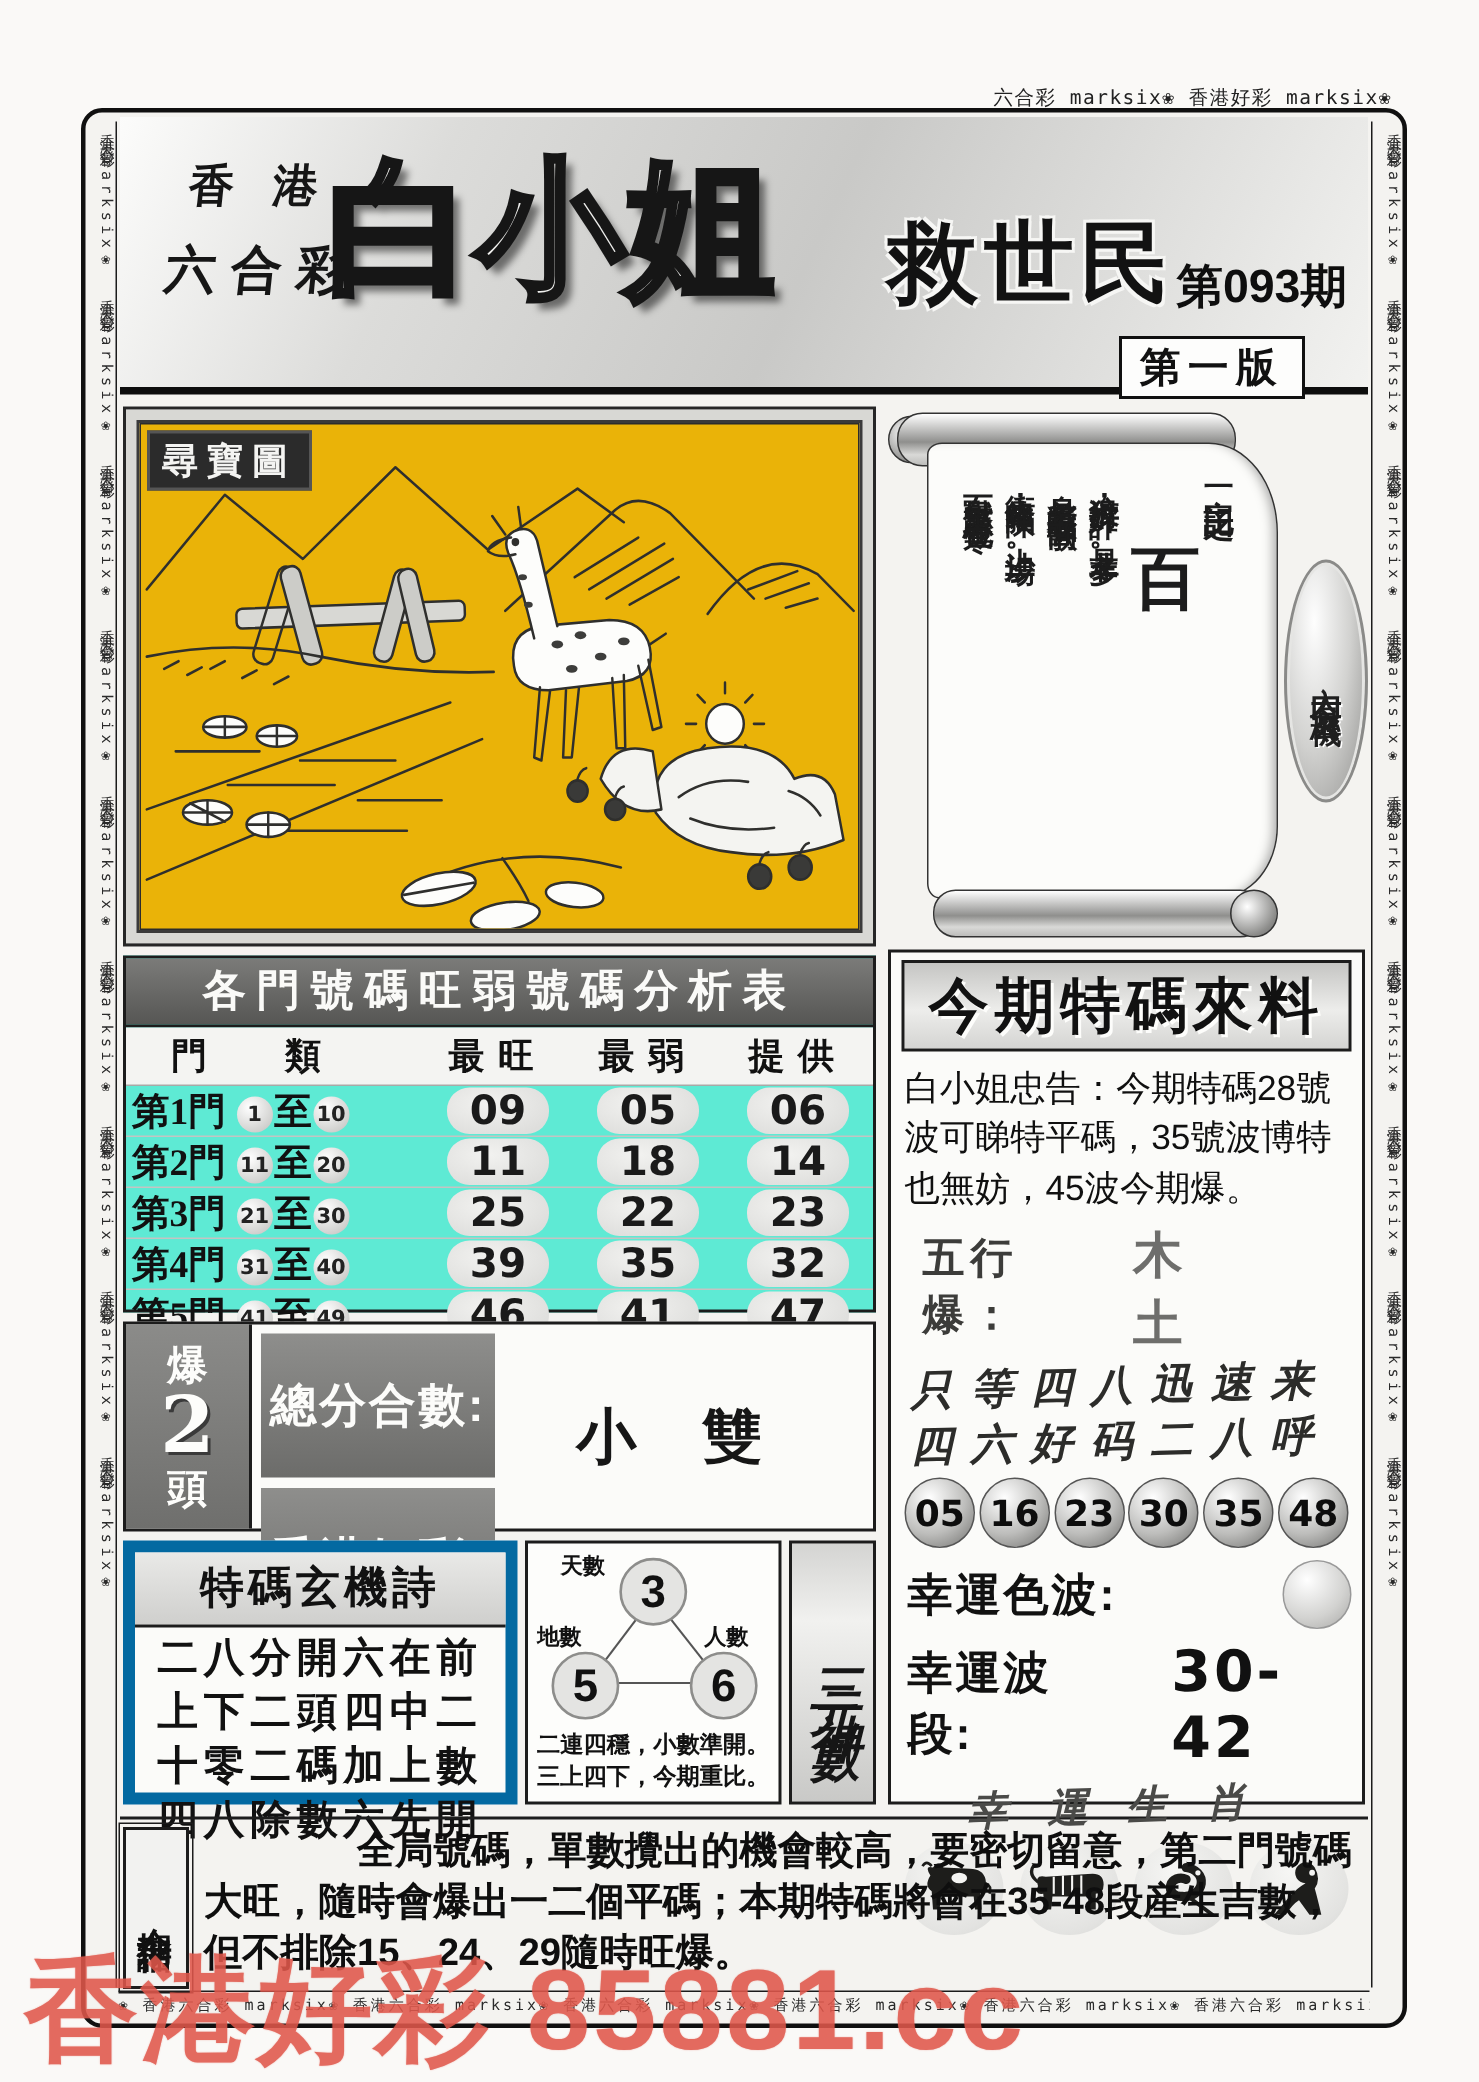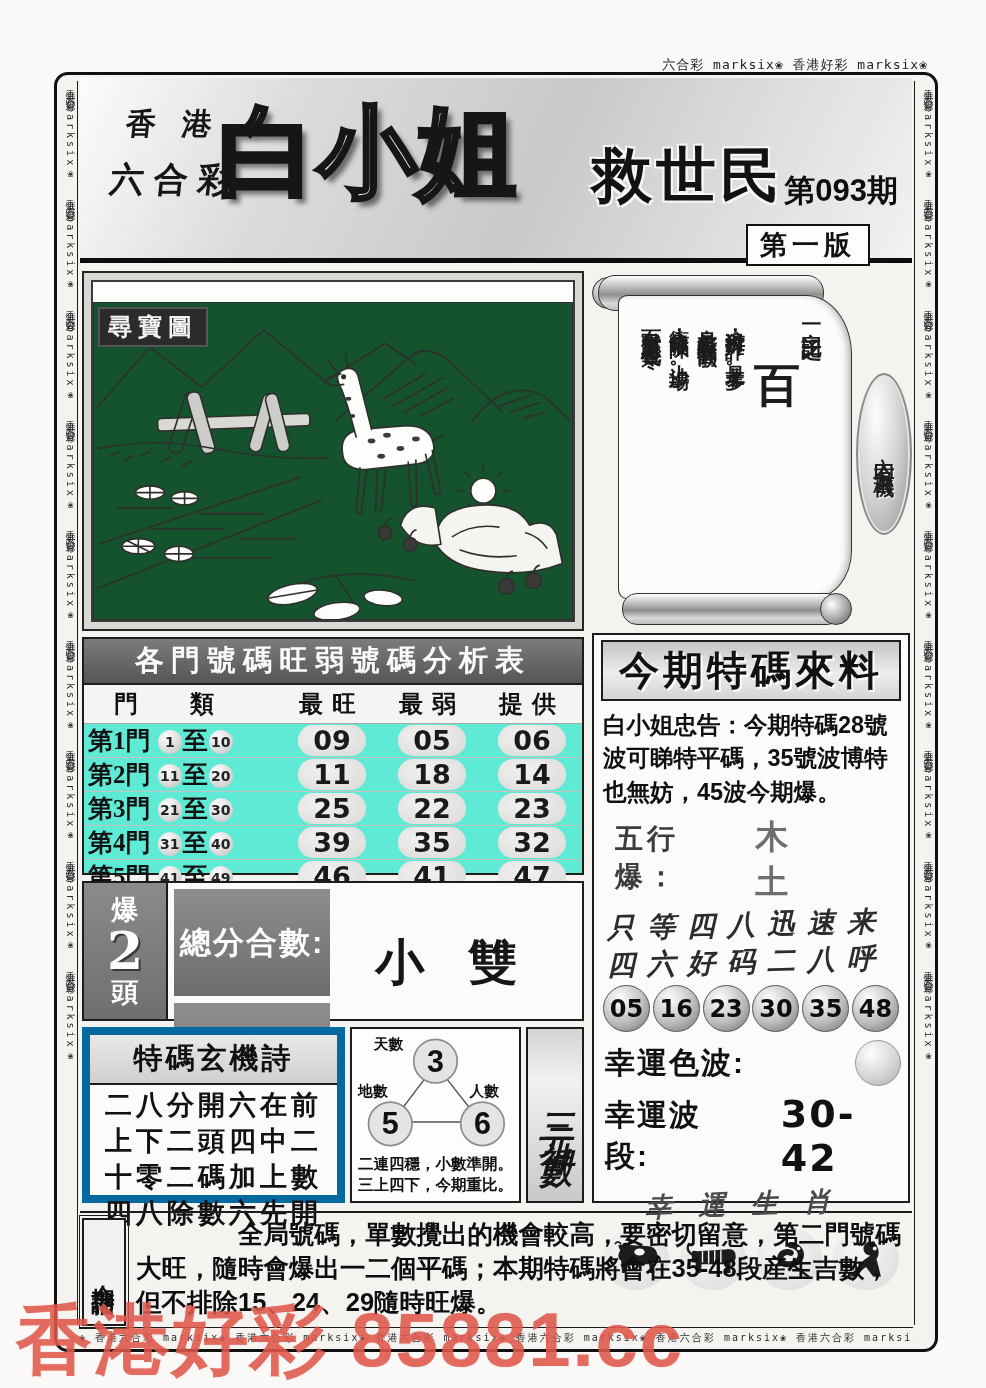--- a/index.html
+++ b/index.html
@@ -32,21 +32,21 @@
   .issue{position:absolute;right:14px;top:92px;font-size:31px;font-weight:900;color:#0e0e0e;}
   .edition{position:absolute;right:42px;top:146px;background:#fdfdfc;border:2px solid #101010;
           padding:1px 12px;font-size:27px;font-weight:900;letter-spacing:5px;}
   
   .main{flex:1;display:flex;gap:8px;padding:8px 2px 4px 2px;min-height:0;}
   .col-left{width:502px;display:flex;flex-direction:column;gap:6px;}
   .col-right{flex:1;display:flex;flex-direction:column;gap:6px;min-width:0;}
   
   .pic{height:356px;position:relative;background:#fdfdfb;
        border:2px solid #262626;box-shadow:0 0 0 7px #d8d8d4 inset,0 0 0 9px #3a3a3a inset;}
-  .pic-inner{position:absolute;inset:9px;border:1.5px solid #2c2c2c;overflow:hidden;background:#14532d;margin-top:20px;}
+  .pic-inner{position:absolute;inset:9px;border:1.5px solid #2c2c2c;overflow:hidden;background:#eab308;}
   .pic-label{position:absolute;left:4px;top:4px;background:#2b2b2b;color:#f4f4f2;font-weight:900;
        font-size:24px;letter-spacing:6px;padding:2px 8px;border:2px solid #555;z-index:3;}
   .pic svg{position:absolute;inset:0;}
   
   .scroll-area{height:356px;position:relative;display:flex;}
   .scroll-wrap{position:relative;flex:1;margin-right:52px;}
   .roll{position:absolute;border:1.5px solid #333;border-radius:17px;
         background:linear-gradient(180deg,#ffffff 0%,#8f8f8d 55%,#d9d9d7 80%,#bdbdbb 100%);}
   .roll-top{top:4px;left:6px;right:34px;height:34px;}
   .roll-bot{bottom:2px;left:30px;right:16px;height:30px;border-radius:15px;}
@@ -91,21 +91,21 @@
   .burst-left{width:82px;background:linear-gradient(180deg,#8b8b89,#6f6f6d);border-right:2px solid #1c1c1c;
         display:flex;flex-direction:column;align-items:center;justify-content:center;color:#fdfdfb;}
   .burst-left .c1{font-size:27px;font-weight:900;}
   .burst-left .c2{font-size:52px;font-weight:900;line-height:.9;font-family:"DejaVu Serif",serif;
         text-shadow:2px 2px 0 #3a3a3a;}
   .burst-left .c3{font-size:27px;font-weight:900;}
   .burst-right{flex:1;display:flex;flex-direction:column;gap:7px;padding:6px;}
   .burst-row{flex:1;display:flex;align-items:stretch;}
   .burst-lab{background:linear-gradient(180deg,#8e8e8c,#6c6c6a);color:#fcfcfa;font-weight:700;font-size:31px;
         letter-spacing:2px;display:flex;align-items:center;padding:0 6px;white-space:nowrap;}
-  .burst-val{flex:1;display:flex;align-items:center;justify-content:center;font-weight:900;font-size:49px;
+  .burst-val{flex:1;display:flex;align-items:center;justify-content:center;font-weight:900;font-size:40px;
         letter-spacing:44px;padding-left:30px;color:#161616;font-family:"Liberation Serif",serif;margin-top:41px;}
   
   .bottom-row{flex:1;display:flex;gap:5px;min-height:0;}
   .poem{width:247px;border:8px solid #0369a1;background:#fbfbf9;display:flex;flex-direction:column;}
   .poem-title{background:linear-gradient(180deg,#e9e9e7,#cfcfcd);font-weight:900;font-size:29px;letter-spacing:3px;
         text-align:center;padding:4px 0;border-bottom:2px solid #1c1c1c;}
   .poem-lines{flex:1;display:flex;flex-direction:column;justify-content:space-evenly;padding:2px 6px;}
   .poem-lines div{font-family:"Liberation Serif",serif;font-weight:900;font-size:27px;letter-spacing:4px;
         white-space:nowrap;text-align:center;}
   .tri{flex:1;border:2px solid #1c1c1c;background:#fdfdfb;position:relative;display:flex;flex-direction:column;}
@@ -114,21 +114,21 @@
   .strip3{width:54px;border:2px solid #1c1c1c;background:linear-gradient(180deg,#d4d4d2,#f1f1ef 30%,#c9c9c7);
         display:flex;align-items:center;justify-content:center;}
   .strip3 span{writing-mode:vertical-rl;font-family:"Liberation Serif",serif;font-style:italic;font-weight:900;
         font-size:33px;letter-spacing:14px;color:#161616;}
   
   .special{flex:1;border:2px solid #1c1c1c;background:#fbfbf9;display:flex;flex-direction:column;
         padding:5px 7px;gap:2px;min-height:0;}
   .sp-title{border:2px solid #1c1c1c;background:linear-gradient(180deg,#c5c5c3,#ededeb 55%,#d4d4d2);
         font-weight:900;font-size:40px;letter-spacing:4px;text-align:center;padding:1px 0;
         text-shadow:2px 2px 0 #fdfdfb;}
-  .sp-advice{font-size:23.5px;font-weight:700;line-height:1.42;padding:6px 2px 2px 2px;color:#101010;}
+  .sp-advice{font-size:23.5px;font-weight:400;line-height:1.42;padding:6px 2px 2px 2px;color:#101010;}
   .sp-five{display:flex;align-items:baseline;padding:2px 0 0 14px;}
   .sp-five .lab{font-size:28px;font-weight:900;letter-spacing:4px;color:#3c3c3a;}
   .sp-five .vals{font-family:"Liberation Serif",serif;font-size:33px;font-weight:900;color:#6e6e6c;
         letter-spacing:50px;margin-left:28px;}
   .hand{font-family:"Liberation Serif",serif;font-style:italic;font-weight:700;color:#2c2c2a;
         font-size:28px;letter-spacing:12px;line-height:1.25;transform:rotate(-1.5deg);padding-left:6px;white-space:nowrap;}
   .balls{display:flex;justify-content:space-between;padding:4px 2px;}
   .ball{width:45px;height:45px;border-radius:50%;
         background:radial-gradient(circle at 35% 28%,#ffffff,#bdbdbb 55%,#787876 95%);
         border:1px solid #555;display:flex;align-items:center;justify-content:center;

